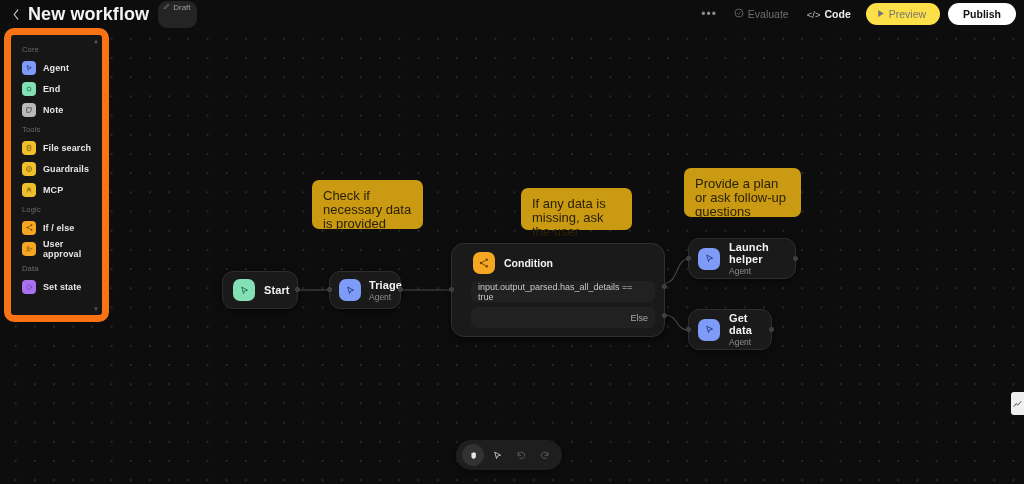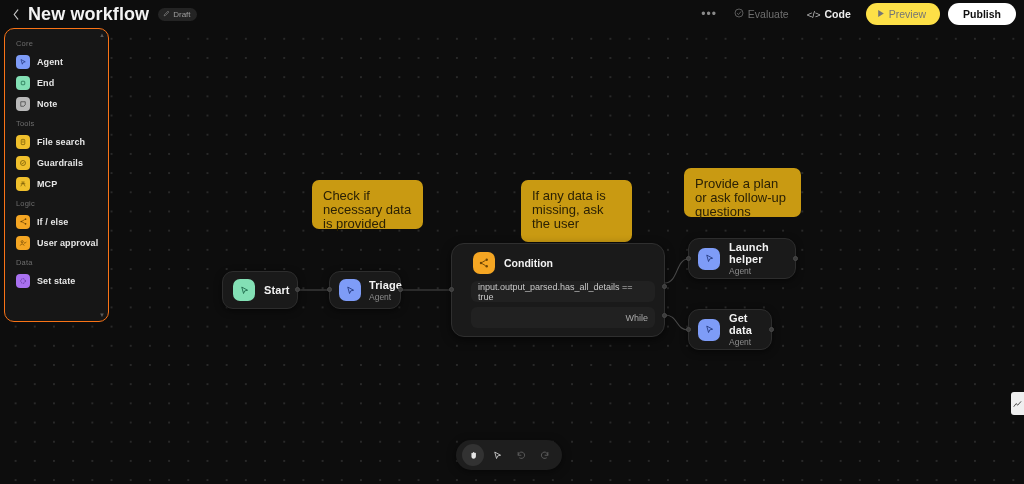--- a/index.html
+++ b/index.html
@@ -33,21 +33,21 @@
     color: #c7c7c7; font-size: 11px; cursor: pointer;
   }
   .tb-title {
     margin-left: 3px;
     font-size: 18px; font-weight: bold; color: #f3f3f3;
     letter-spacing: 0.1px;
   }
   .tb-badge {
     margin-left: 9px;
     display: inline-flex; align-items: center; gap: 3px;
-    padding: 2px 6px 2px 5px;
+    padding: 2px 6px 16px 5px;
     border-radius: 9px;
     background: #242424;
     color: #9e9e9e; font-size: 8px;
   }
   .tb-badge .bicon { font-size: 7px; opacity: .85; display:block; }
   .tb-right {
     margin-left: auto; display: flex; align-items: center; gap: 0px;
     padding-right: 8px;
   }
   .tb-item {
@@ -67,21 +67,21 @@
     background: #ffffff; color: #0f0f0f; font-weight: bold;
     border-radius: 14px; padding: 5px 15px; margin-left: 8px;
     font-size: 10.5px; cursor: pointer;
   }
 
   
   #sidebar {
     position: absolute; left: 4px; top: 28px;
     width: 105px; height: 294px;
     background: #161616;
-    border: 1px solid #f97316;
+    border: 7px solid #f97316;
     border-radius: 10px;
     z-index: 30;
     padding: 5px 0 4px 0;
     overflow: hidden;
   }
   .sb-section {
     font-size: 7.5px; color: #6d6d6d; padding: 5px 0 3px 11px; letter-spacing:.2px;
   }
   .sb-item {
     display: flex; align-items: center; gap: 7px;
@@ -146,21 +146,21 @@
   }
 
   
   .sticky {
     position: absolute; z-index: 10;
     background: #c99a12; border-radius: 7px;
     color: #2b2105; font-size: 13px; line-height: 14px;
     padding: 9px 11px;
   }
   #sticky-1 { left: 312px; top: 180px; width: 111px; height: 49px;}
-  #sticky-2 { left: 521px; top: 180px; width: 111px; height: 62px;}
+  #sticky-2 { left: 521px; top: 188px; width: 111px; height: 42px;}
   #sticky-3 { left: 684px; top: 168px; width: 117px; height: 49px;}
 
   
   #edges { position:absolute; inset:0; z-index: 8; pointer-events:none; }
 
   
   #bottombar {
     position: absolute; left: 456px; top: 440px;
     height: 30px; border-radius: 16px; background: #1e1e1e;
     display: flex; align-items: center; gap: 2px; padding: 0 6px;
@@ -240,21 +240,21 @@
             <circle cx="11.6" cy="12.4" r="1.6" fill="#6b4405"></circle>
             <path d="M5.4 7.2 L10.2 4.4 M5.4 8.8 L10.2 11.6" stroke="#6b4405" stroke-width="1.2"></path>
           </svg>
         </div>
         <span class="cond-title">Condition</span>
       </div>
       <div class="cond-row">
         <span>input.output_parsed.has_all_details == true</span>
       </div>
       <div class="cond-row else">
-        <span>While</span>
+        <span>Else</span>
       </div>
       <div class="handle" style="left:-3px; top:50%; margin-top:-3px;"></div>
       <div class="handle" style="right:-3px; top:40px;"></div>
       <div class="handle" style="right:-3px; top:69px;"></div>
     </div>
 
     <div class="node" id="node-launch">
       <div class="node-ico" style="background:#7e9cf7">
         <svg width="11" height="11" viewBox="0 0 16 16">
           <path d="M4 3 L12.5 7.6 L8.3 8.6 L6.6 12.4 Z" fill="none" stroke="#253a80" stroke-width="1.3" stroke-linejoin="round"></path>

